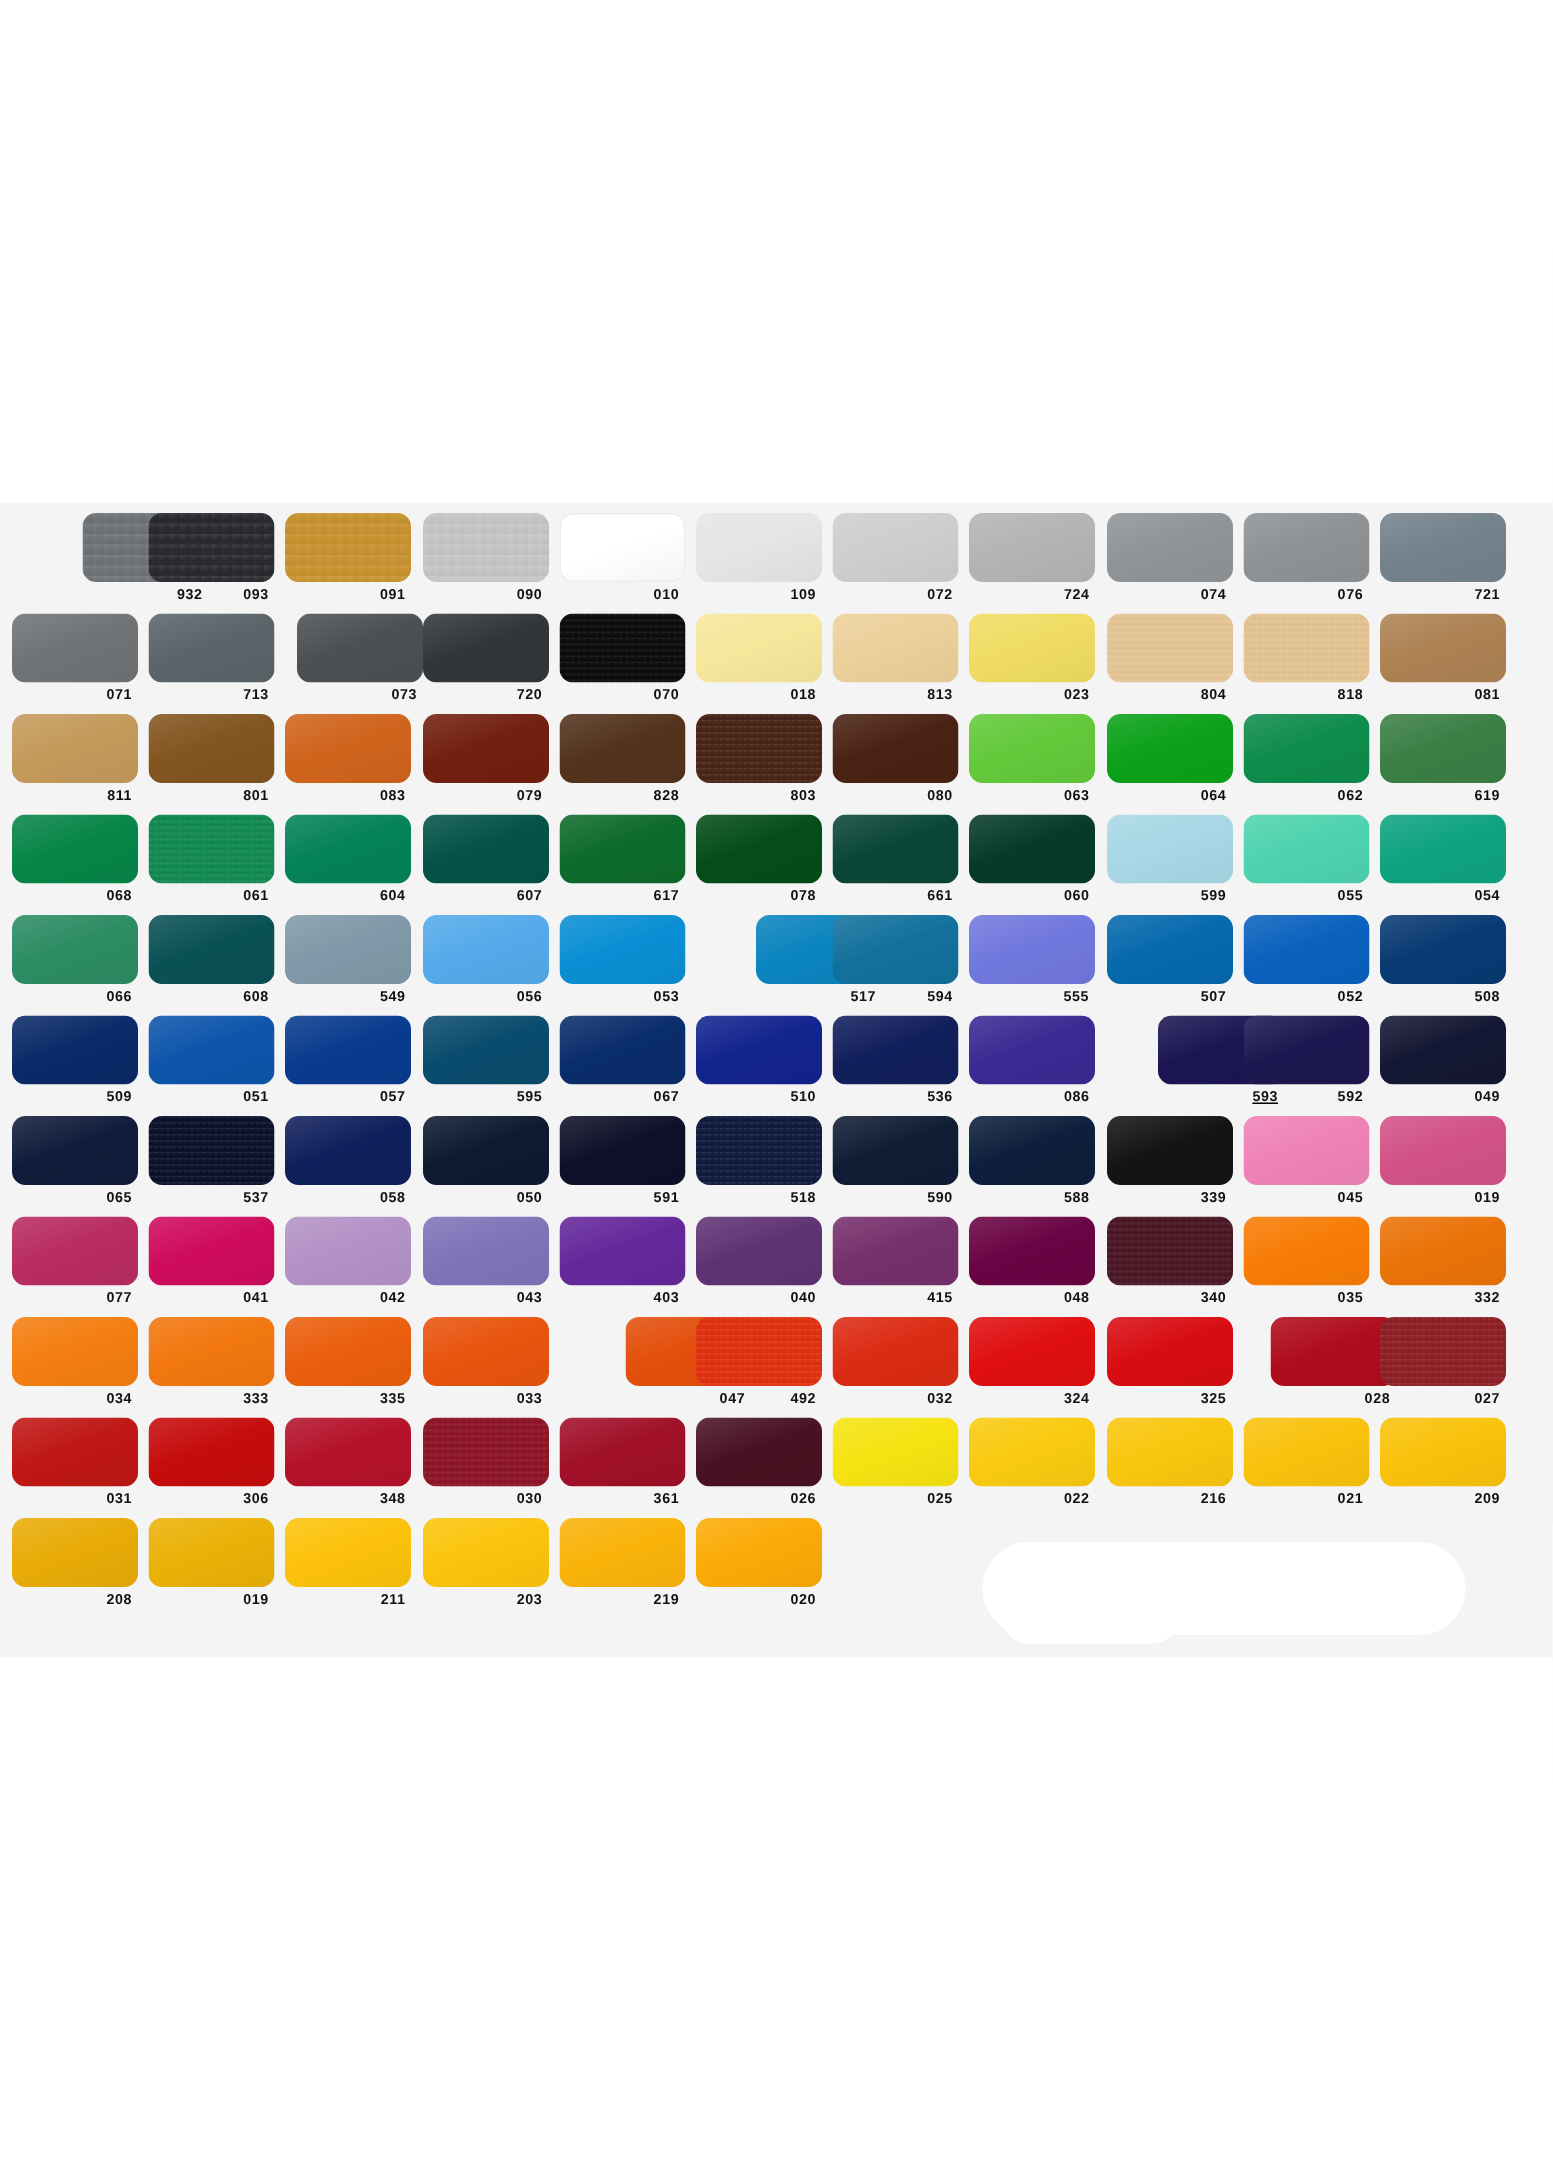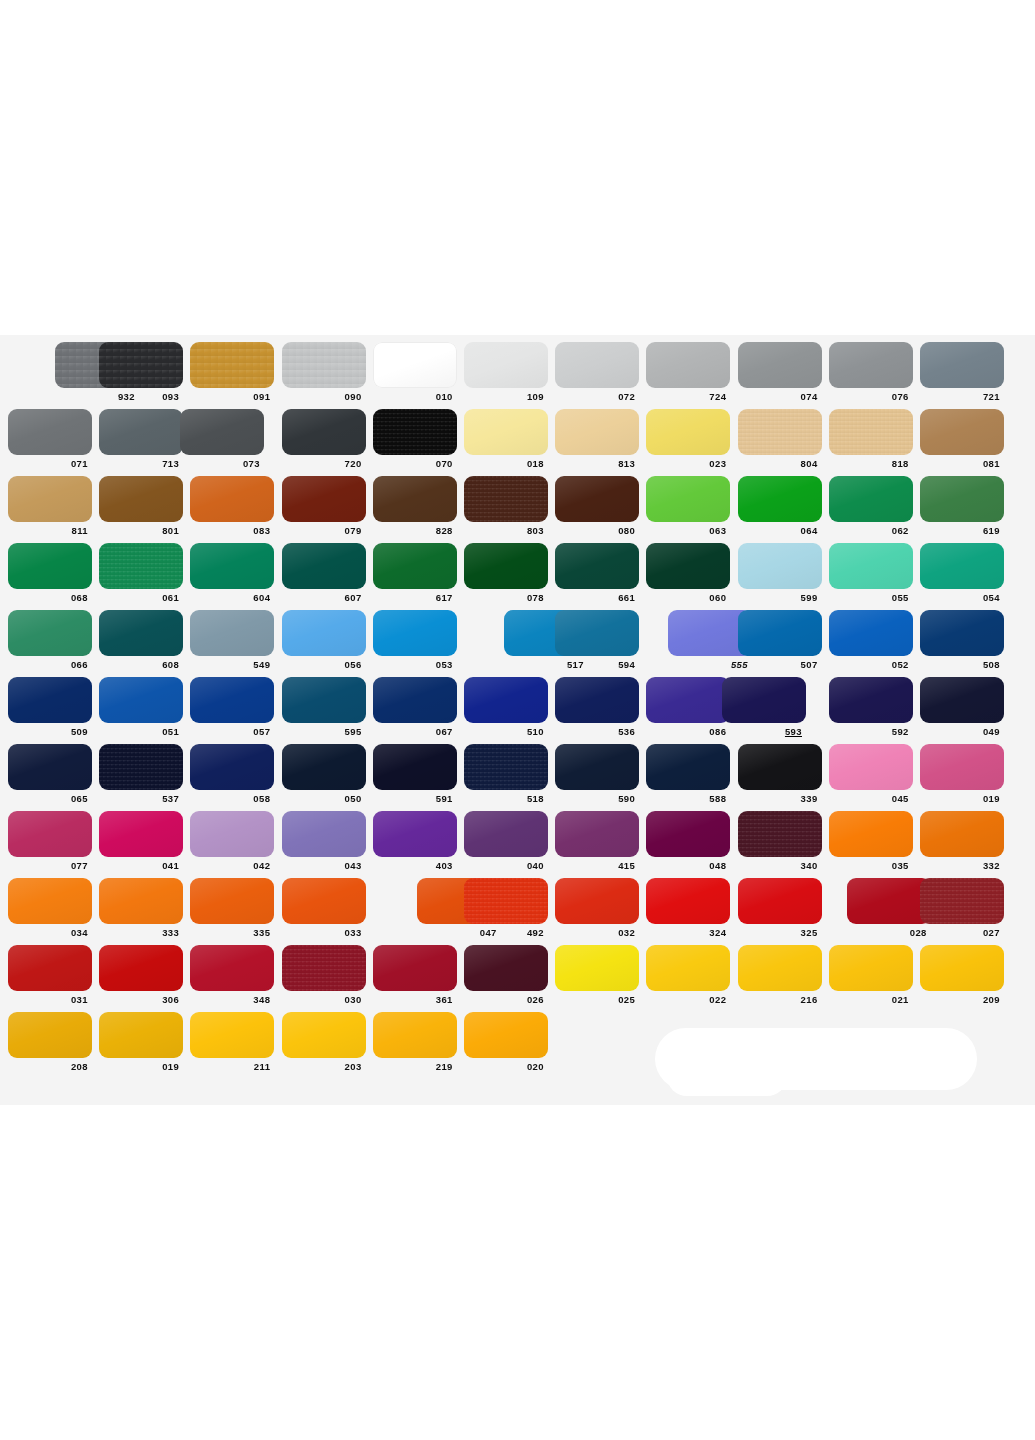--- a/index.html
+++ b/index.html
@@ -167,21 +167,21 @@
         </div>
         <div class="swatch-row">
           <div class="swatch-cell" style="left: 0px;">
             <div class="chip hilite" style="background-color: rgb(111, 115, 118);"></div>
             <span class="chip-label">071</span>
           </div>
           <div class="swatch-cell" style="left: 91.2px;">
             <div class="chip hilite" style="background-color: rgb(90, 100, 105);"></div>
             <span class="chip-label">713</span>
           </div>
-          <div class="swatch-cell" style="left: 172px;">
+          <div class="swatch-cell" style="left: 190px;">
             <div class="chip hilite" style="background-color: rgb(76, 80, 83);"></div>
             <span class="chip-label">073</span>
           </div>
           <div class="swatch-cell" style="left: 273.6px;">
             <div class="chip hilite" style="background-color: rgb(49, 54, 58);"></div>
             <span class="chip-label">720</span>
           </div>
           <div class="swatch-cell" style="left: 364.8px;">
             <div class="chip hilite grain" style="background-color: rgb(12, 12, 12);"></div>
             <span class="chip-label">070</span>
@@ -325,21 +325,21 @@
             <span class="chip-label">053</span>
           </div>
           <div class="swatch-cell" style="left: 456px; padding-left: 40px;">
             <div class="chip hilite" style="background-color: rgb(11, 132, 191);"></div>
             <span class="chip-label">517</span>
           </div>
           <div class="swatch-cell" style="left: 547.2px;">
             <div class="chip hilite" style="background-color: rgb(18, 113, 156);"></div>
             <span class="chip-label">594</span>
           </div>
-          <div class="swatch-cell" style="left: 660px; font-style: italic;">
+          <div class="swatch-cell" style="left: 638px;">
             <div class="chip hilite" style="background-color: rgb(113, 120, 221);"></div>
             <span class="chip-label">555</span>
           </div>
           <div class="swatch-cell" style="left: 729.6px;">
             <div class="chip hilite" style="background-color: rgb(5, 105, 173);"></div>
             <span class="chip-label">507</span>
           </div>
           <div class="swatch-cell" style="left: 820.8px;">
             <div class="chip hilite" style="background-color: rgb(10, 97, 190);"></div>
             <span class="chip-label">052</span>
@@ -375,21 +375,21 @@
             <span class="chip-label">510</span>
           </div>
           <div class="swatch-cell" style="left: 547.2px;">
             <div class="chip hilite" style="background-color: rgb(17, 31, 92);"></div>
             <span class="chip-label">536</span>
           </div>
           <div class="swatch-cell" style="left: 638.4px;">
             <div class="chip hilite" style="background-color: rgb(58, 42, 147);"></div>
             <span class="chip-label">086</span>
           </div>
-          <div class="swatch-cell" style="left: 714px; text-decoration: underline;">
+          <div class="swatch-cell" style="left: 764px; text-decoration: underline;">
             <div class="chip hilite" style="background-color: rgb(27, 22, 83);"></div>
             <span class="chip-label">593</span>
           </div>
           <div class="swatch-cell" style="left: 820.8px;">
             <div class="chip hilite" style="background-color: rgb(28, 23, 80);"></div>
             <span class="chip-label">592</span>
           </div>
           <div class="swatch-cell" style="left: 912px;">
             <div class="chip hilite" style="background-color: rgb(20, 23, 51);"></div>
             <span class="chip-label">049</span>

